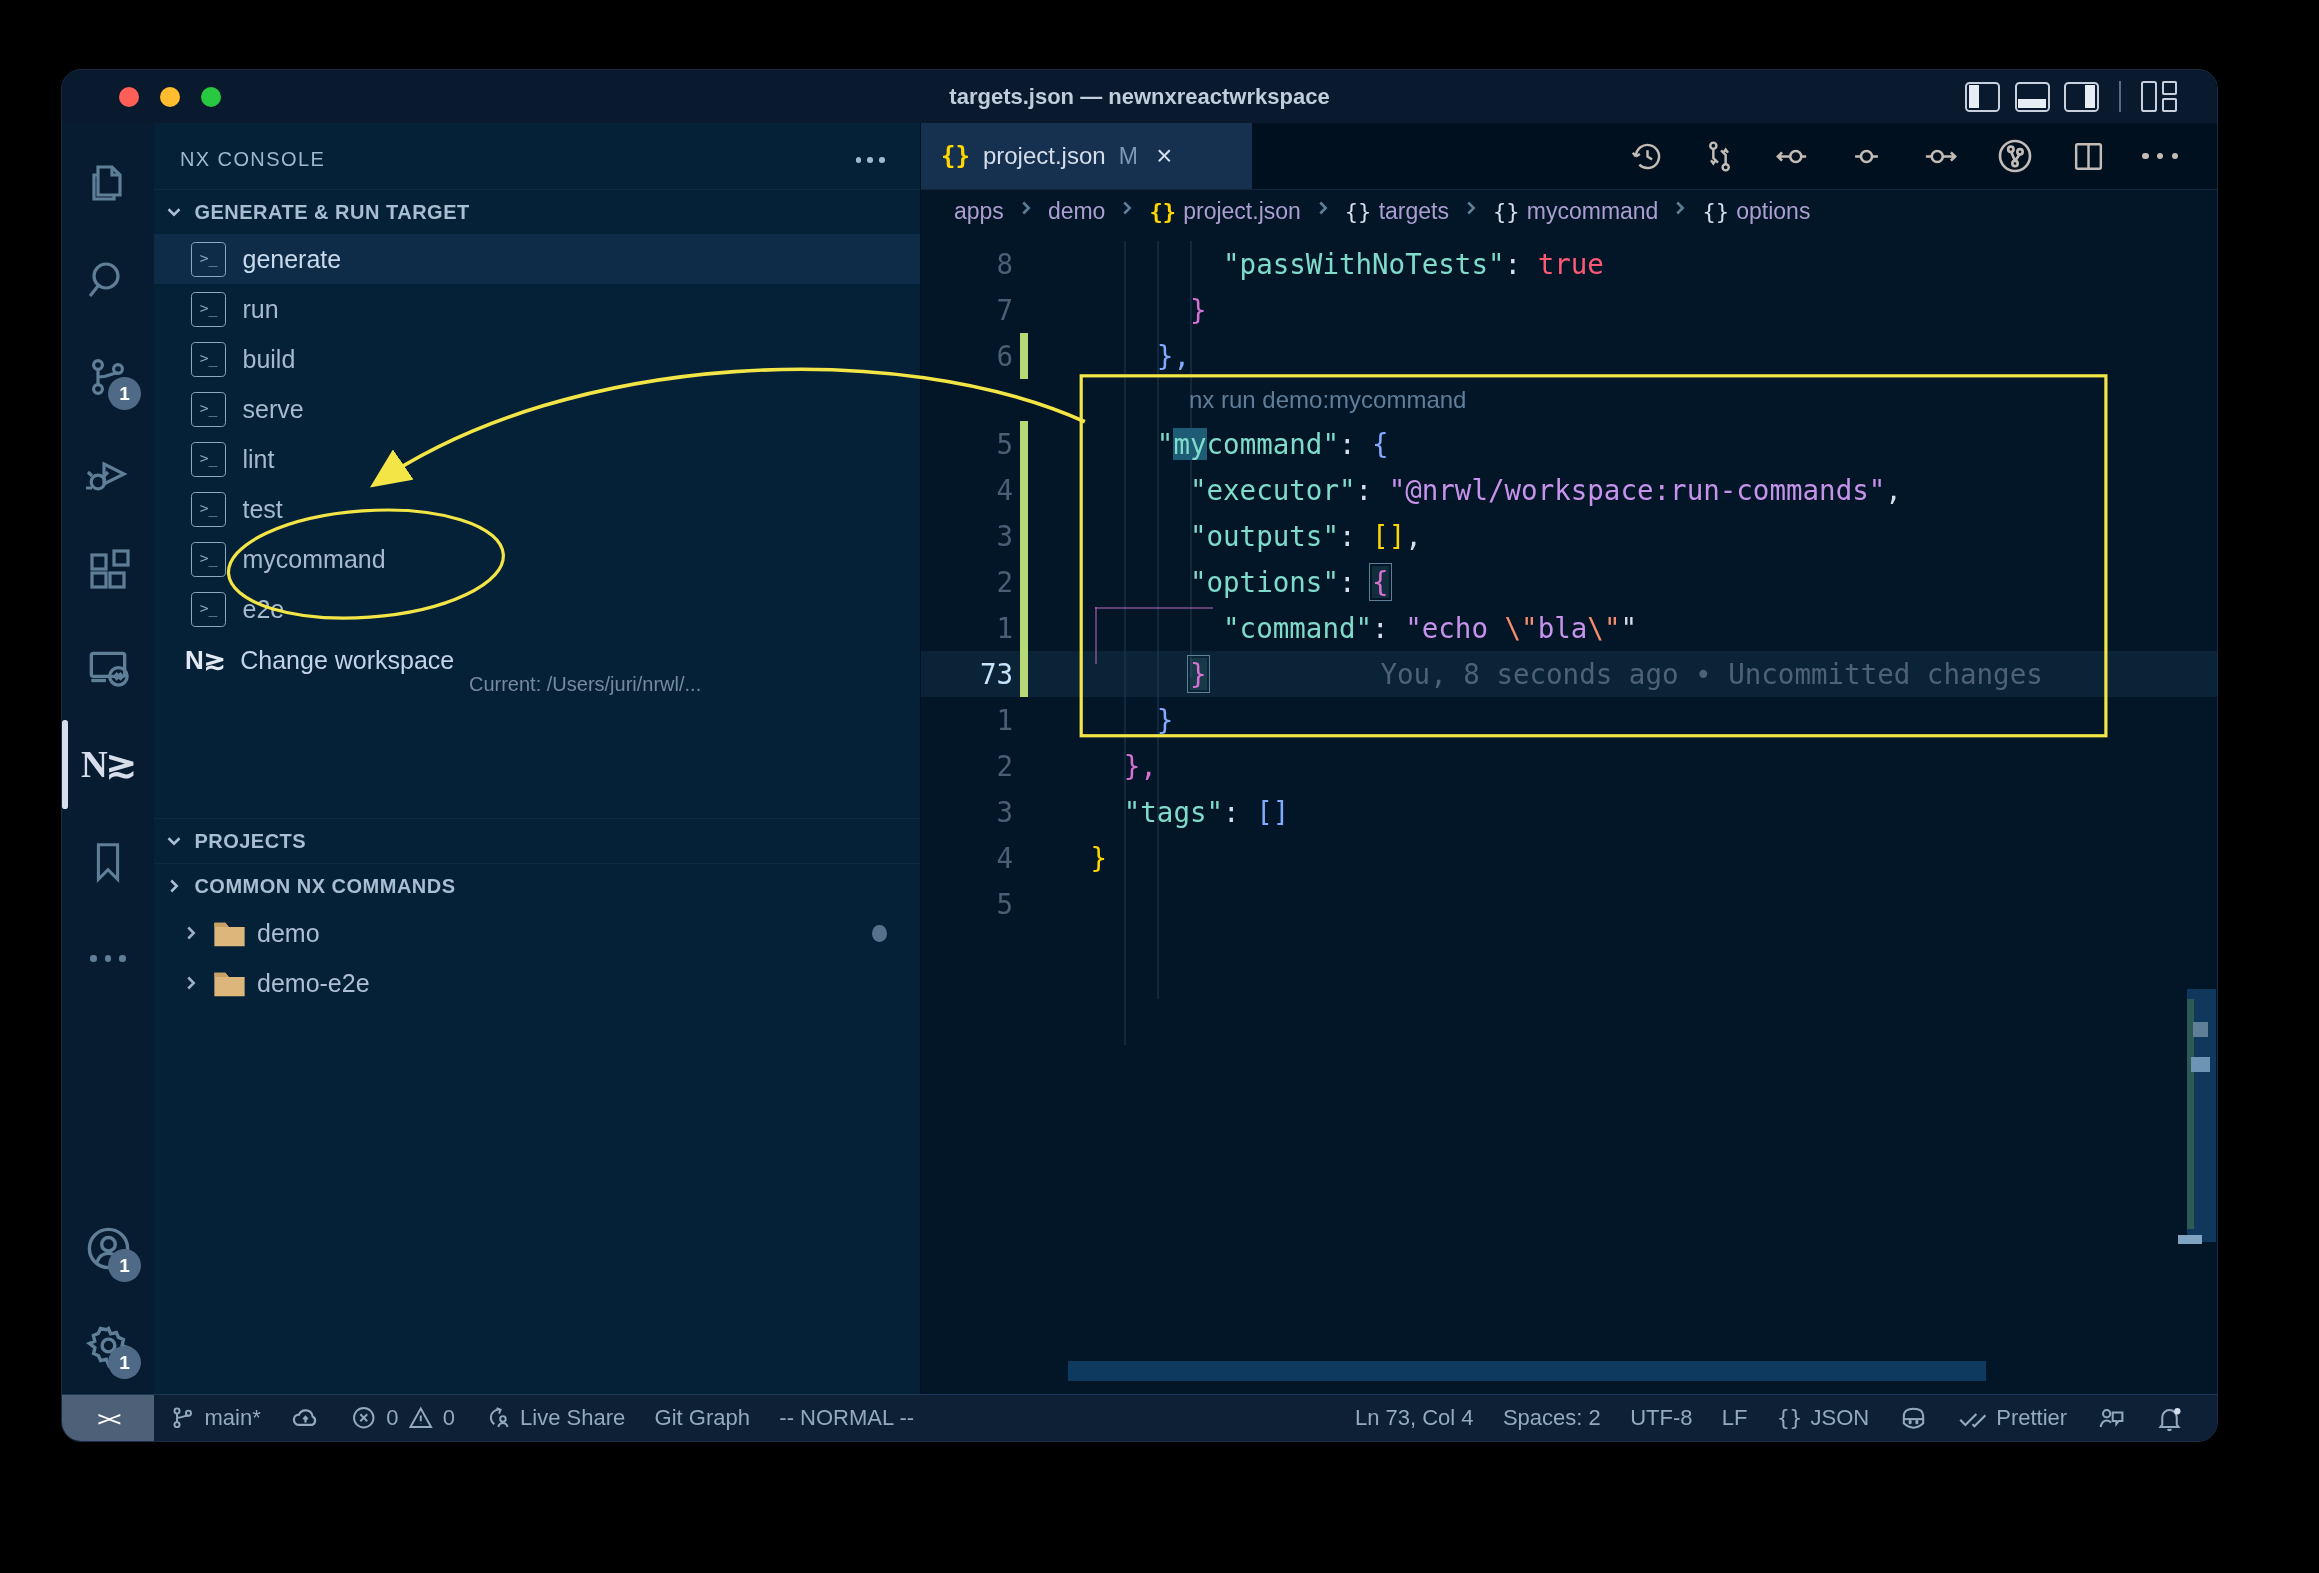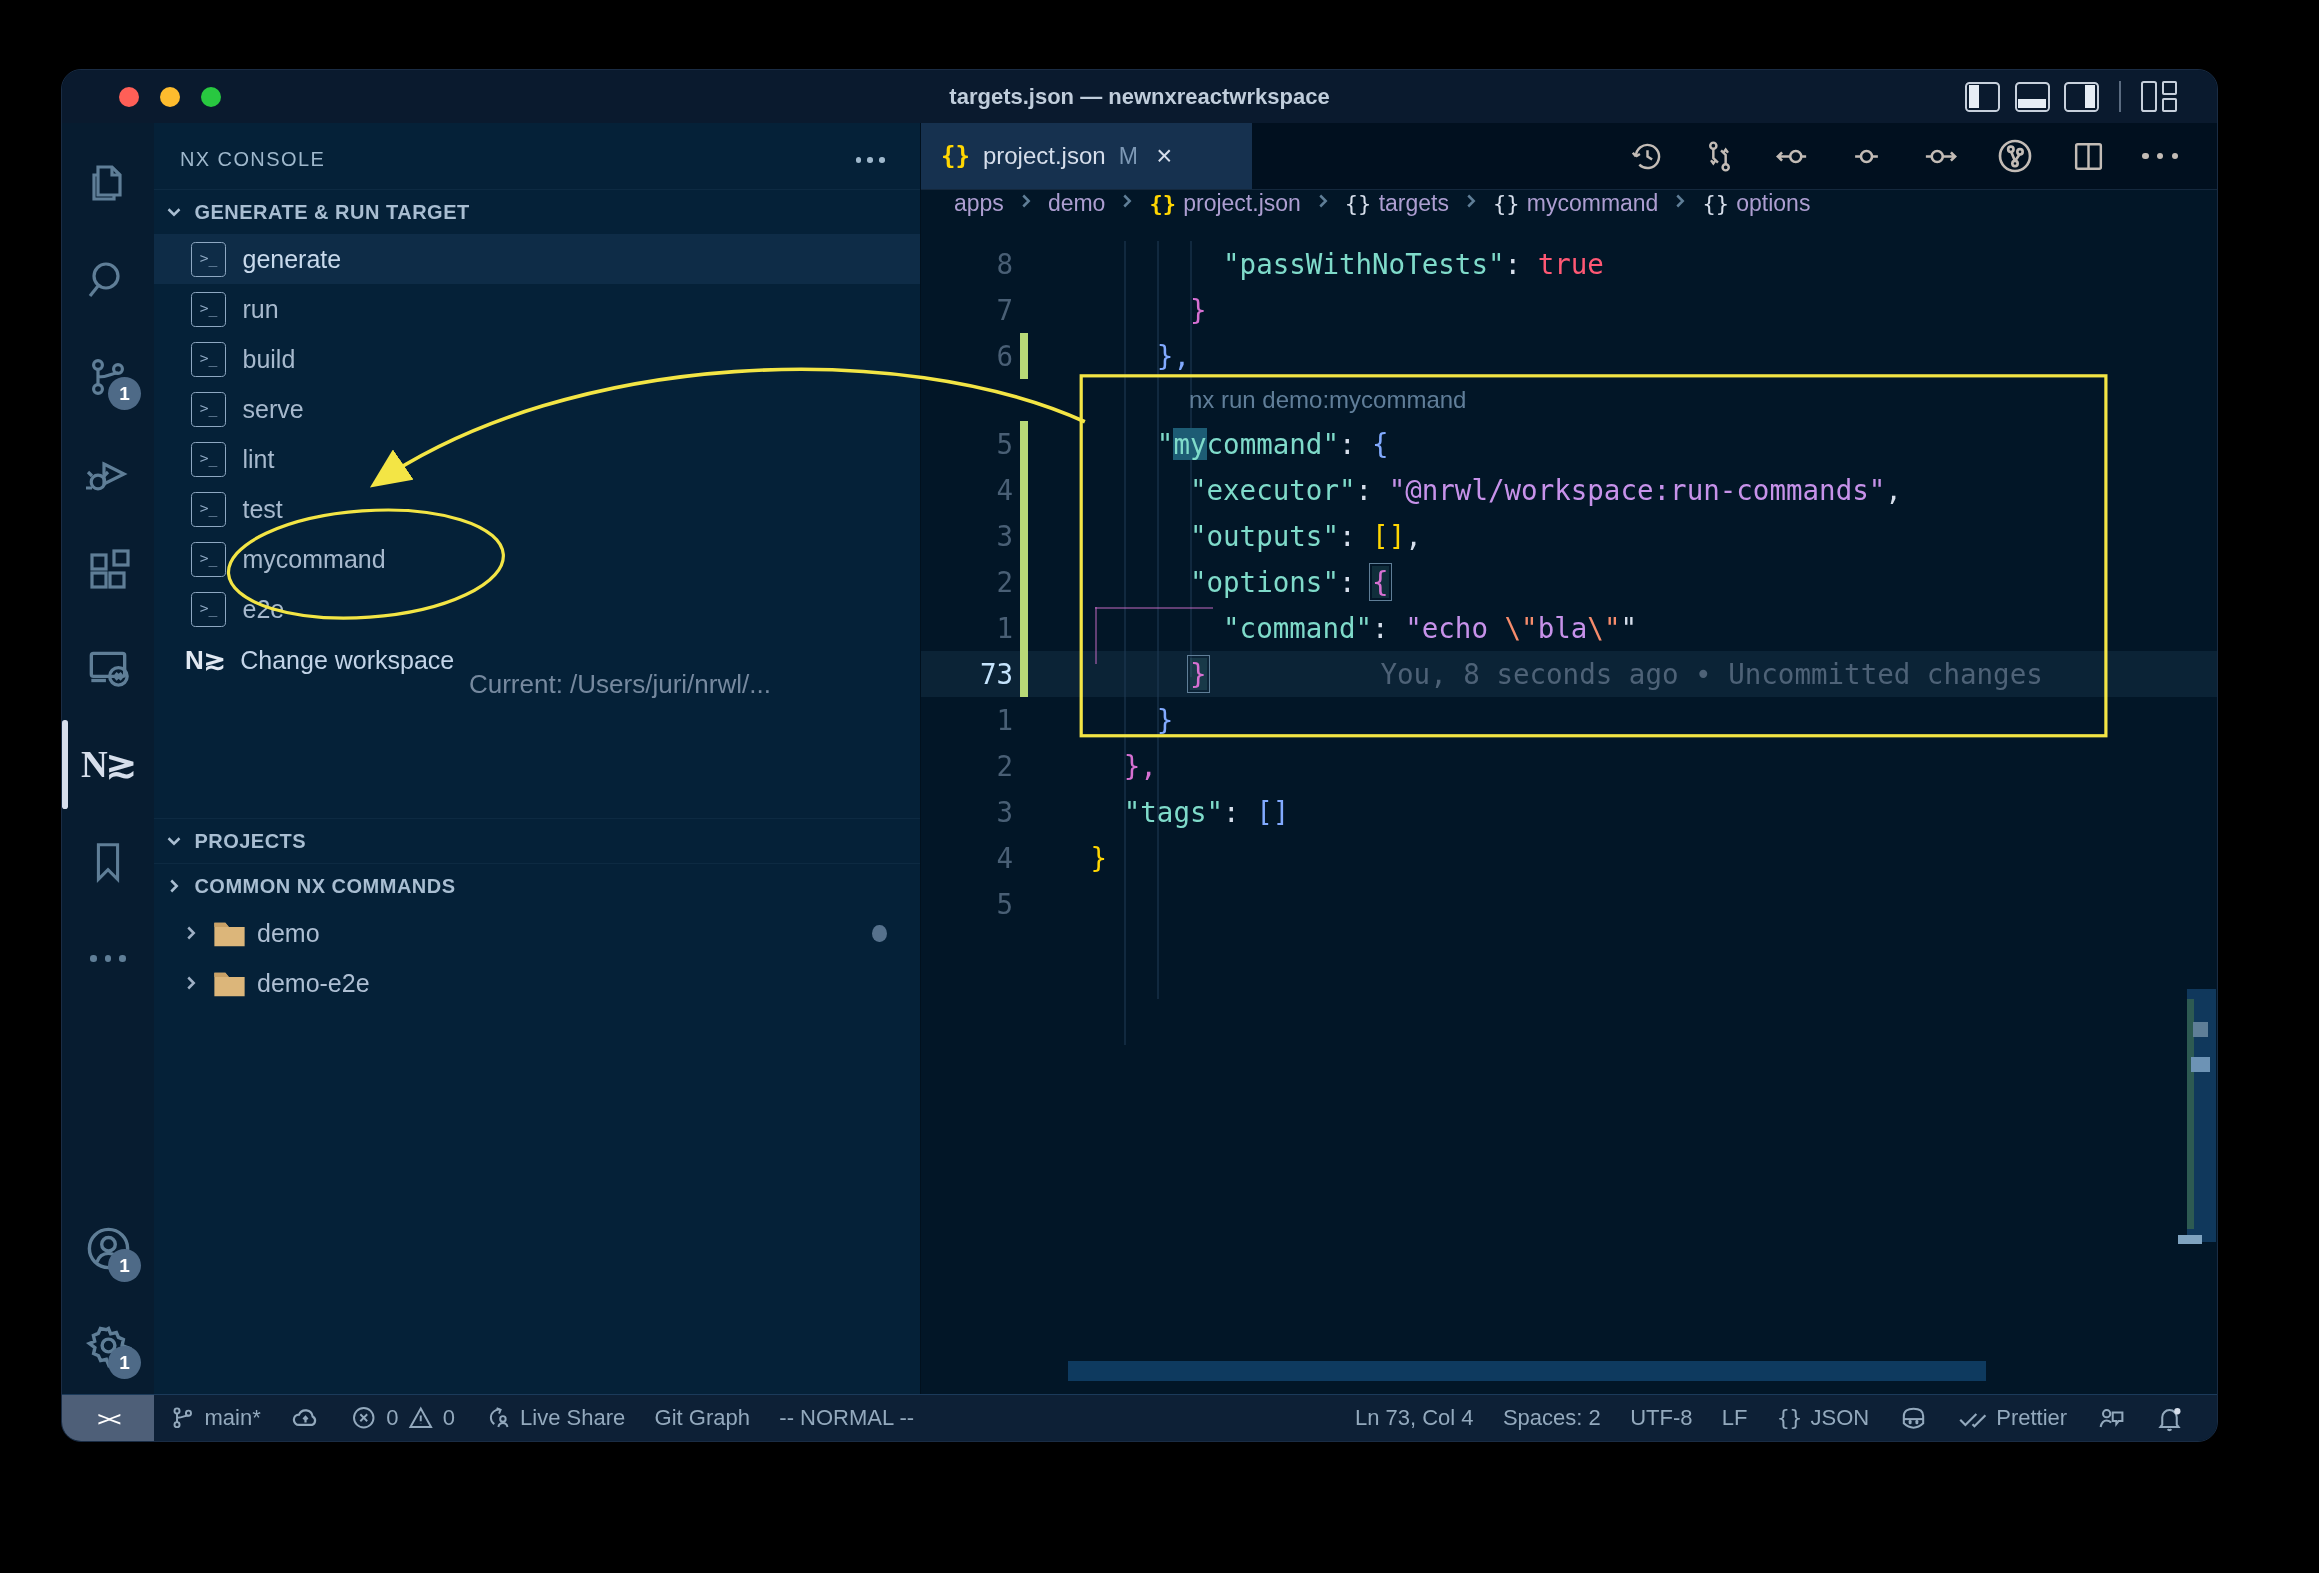--- a/index.html
+++ b/index.html
@@ -44,39 +44,39 @@
   .sb-kebab{margin-left:auto;display:flex;gap:6.4px;padding:9.2px;}
   .sb-kebab i{width:5.5px;height:5.5px;border-radius:50%;background:#9fb8cc;}
   .sec-head{height:44px;display:flex;align-items:center;gap:9.2px;padding:0 9.2px;font-weight:700;font-size:20px;
     color:#a9bed2;border-top:0.9px solid #0d2a42;flex:none;letter-spacing:0.5px;}
   .sec-head svg{stroke:#a9bed2;fill:none;stroke-width:1.8;}
   .sb-item{height:50px;display:flex;align-items:center;gap:16.5px;padding-left:37px;font-size:25px;color:#a7b9cd;cursor:pointer;}
   .sb-item.sel{background:#0e2c47;color:#c9daec;}
   .term-ico{width:33px;height:33px;border:1.8px solid #8ea8c2;border-radius:4.6px;color:#8ea8c2;
     font:14.7px/29px "DejaVu Sans Mono",monospace;text-align:center;flex:none;}
   .ws-row{height:52px;display:flex;align-items:center;gap:14.7px;padding-left:31px;font-size:25px;color:#c3d4e8;}
-  .ws-desc{color:#76899f;font-size:26px;white-space:nowrap;overflow:hidden;margin-top:48px;}
+  .ws-desc{color:#76899f;font-size:20px;white-space:nowrap;overflow:hidden;margin-top:48px;}
   .ws-nx{font-weight:700;color:#e2e9f2;font-size:26px;flex:none;}
   .sb-gap{flex:none;}
   .proj-row{height:50px;display:flex;align-items:center;gap:11px;padding-left:26px;font-size:25px;color:#aebfd3;position:relative;}
   .proj-row svg.chev{stroke:#9fb0c5;fill:none;stroke-width:1.8;}
   .proj-dot{position:absolute;right:33px;width:14.7px;height:17.4px;border-radius:50%;background:#56718c;}
   
   .editor{flex:1;display:flex;flex-direction:column;min-width:0;background:#021627;position:relative;}
   .tabbar{height:66px;background:#01101f;display:flex;align-items:center;flex:none;border-bottom:0.9px solid #14283d;}
   .tab{width:331px;height:66px;background:#16314f;display:flex;align-items:center;gap:13px;padding:0 20px;box-sizing:border-box;}
   .braces{color:#ffd602;font-weight:700;font-size:24px;font-family:"DejaVu Sans Mono",monospace;}
   .braces.w{color:#d6deeb;font-weight:400;}
   .tab-label{color:#d6deeb;font-size:24px;}
   .tab-m{color:#7d98b5;font-size:23px;}
   .tab-x{color:#d6deeb;font-size:27.5px;margin-left:5.5px;cursor:pointer;}
   .etools{margin-left:auto;display:flex;align-items:center;gap:35px;padding-right:39px;}
   .etools svg{stroke:#c3bcb6;fill:none;stroke-width:1.6;}
   .etools .dots3 i{background:#c3bcb6;}
-  .crumbs{height:42px;display:flex;align-items:flex-start;gap:11px;padding-left:33px;font-size:23px;color:#ad9ed1;flex:none;}
+  .crumbs{height:42px;display:flex;align-items:center;gap:11px;padding-left:33px;font-size:23px;color:#ad9ed1;flex:none;}
   .crumbs .sep svg{stroke:#5f7e97;fill:none;stroke-width:1.8;}
   .crumb{display:flex;align-items:center;gap:7.3px;cursor:pointer;}
   .crumbs .braces{font-size:22px;}
   
   .codearea{flex:1;position:relative;overflow:hidden;padding-top:9.2px;}
   .cl{height:46px;display:flex;align-items:center;font:27.5px/46px "DejaVu Sans Mono",monospace;color:#d6deeb;position:relative;}
   .cl.cur{background:rgba(29,59,83,.35);}
   .ln{width:92px;text-align:right;color:#495f75;flex:none;}
   .cl.cur .ln{color:#c5e4fd;}
   .gut{width:7.3px;height:46px;margin-left:7.3px;flex:none;}

